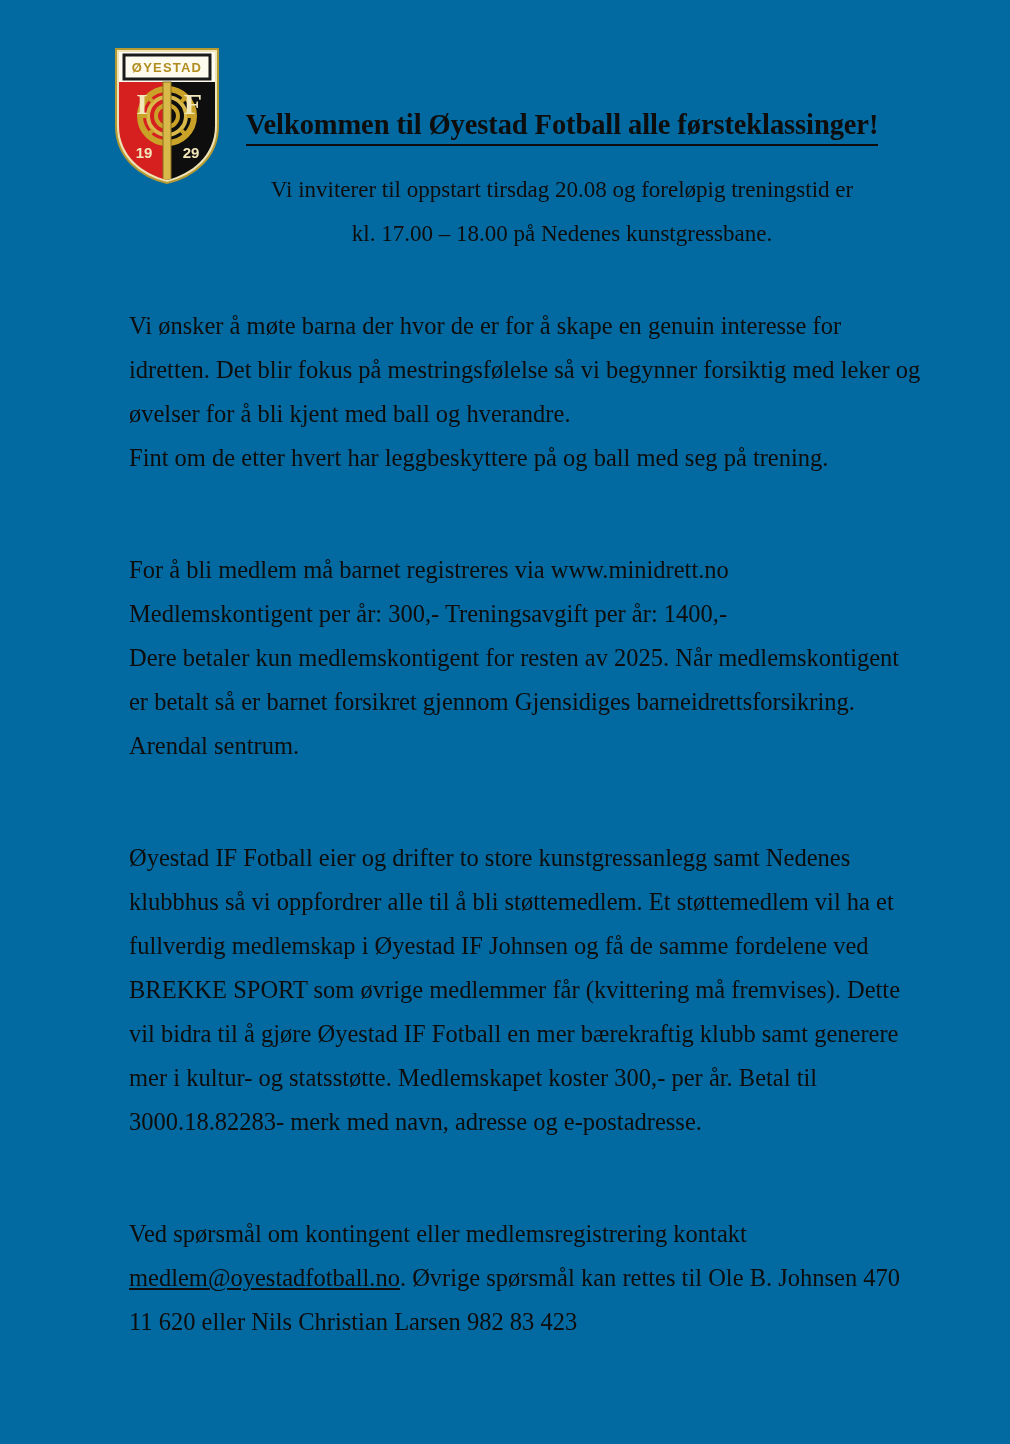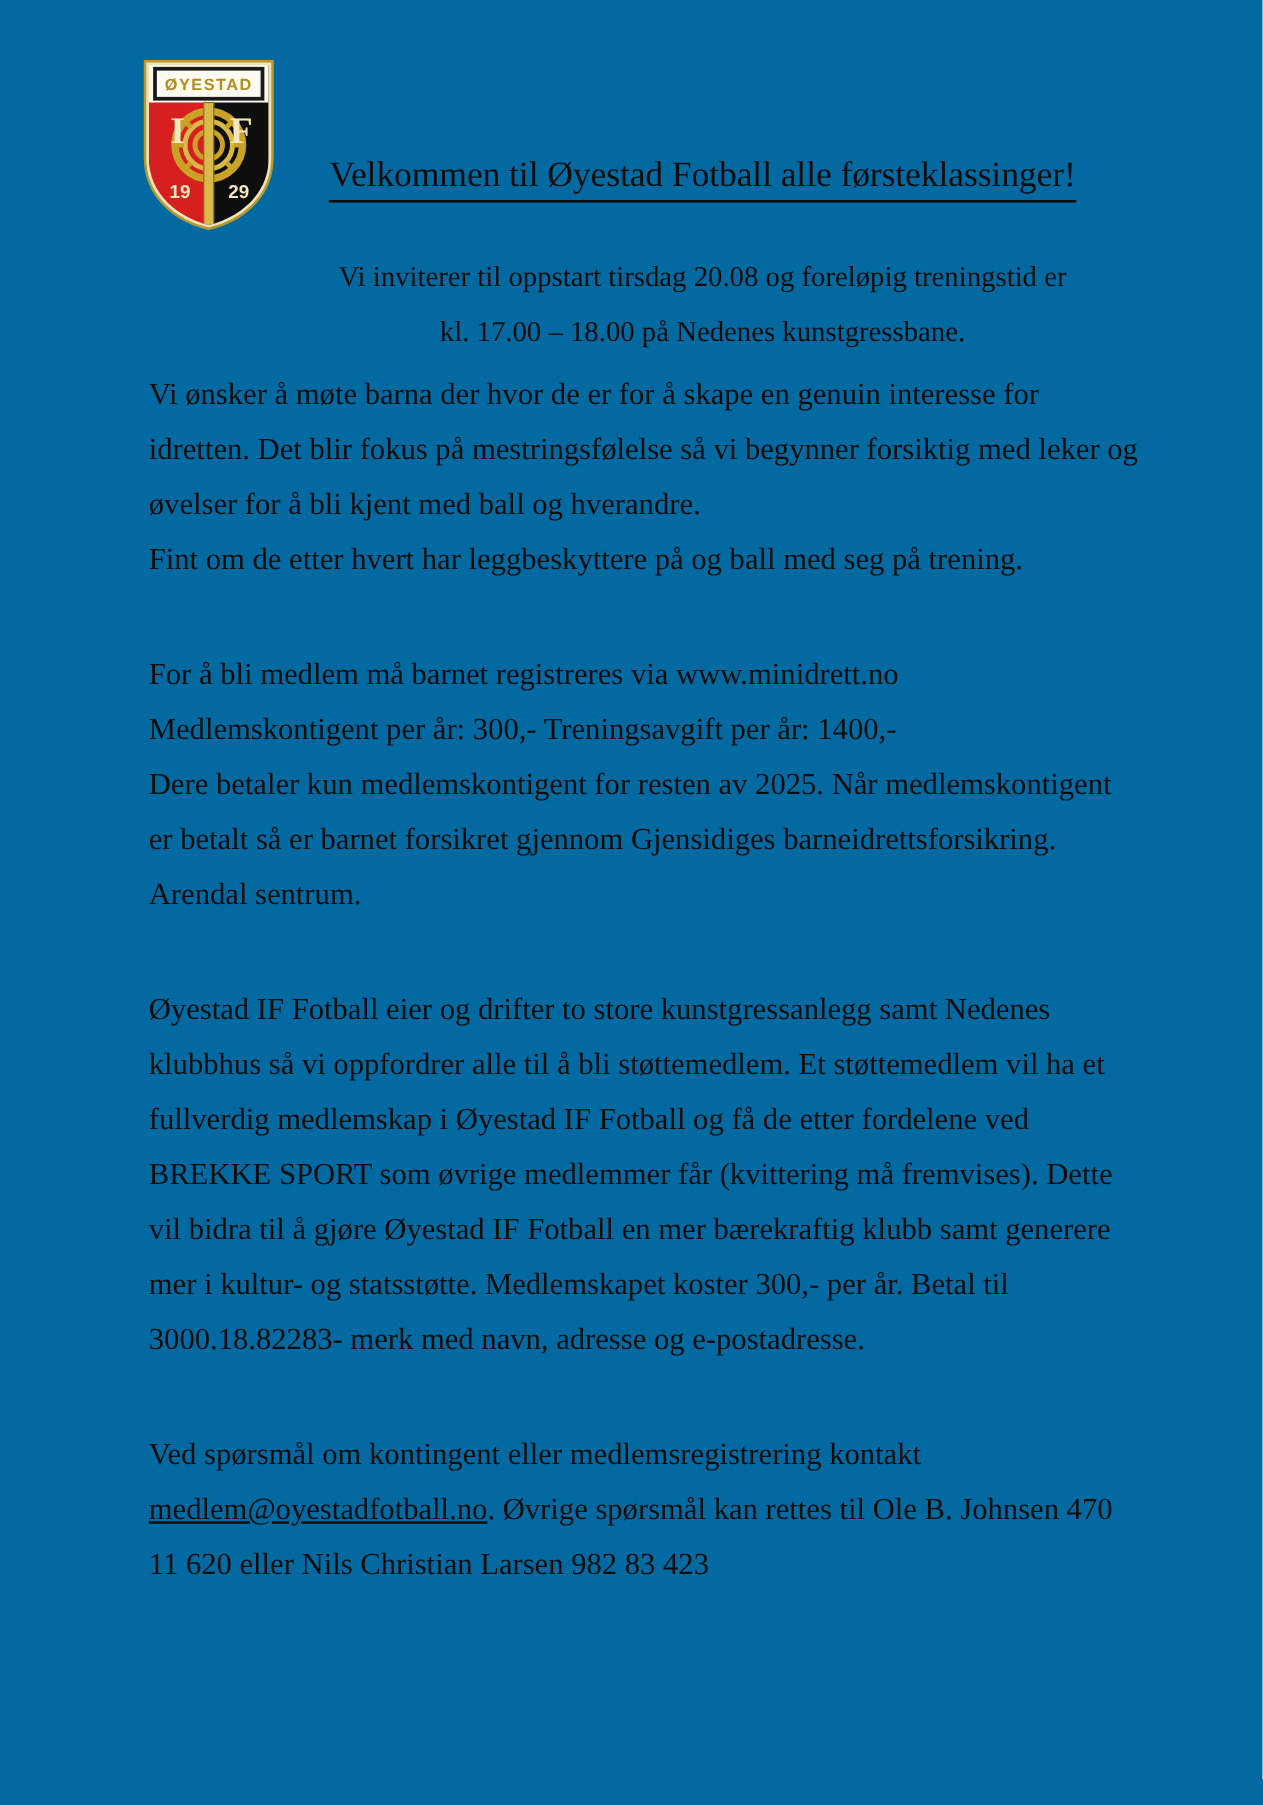--- a/index.html
+++ b/index.html
@@ -31,24 +31,24 @@
   
   .header-block {
     position: absolute;
     left: 232px;
     top: 108px;
     width: 660px;
     text-align: center;
   }
   .doc-title {
     font-size: 28.5px;
-    font-weight: normal;
+    font-weight: bold;
     letter-spacing: -0.1px;
     line-height: 1.18;
-    margin: 16px;
+    margin: 0;
     white-space: nowrap;
     display: inline-block;
     border-bottom: 2.6px solid #0d0d0d;
     padding-bottom: 2px;
   }
   .subtitle {
     margin: 0;
     padding-top: 22px;
     font-size: 23px;
     line-height: 44px;
@@ -58,21 +58,21 @@
 
   
   .body-text {
     position: absolute;
     left: 117px;
     top: 292px;
     width: 800px;
     font-size: 24.5px;
     line-height: 44px;
   }
-  .para { margin: 2px; }
+  .para { margin: 12px; }
   .para .ln { display: block; white-space: nowrap; }
   .gap { display: block; height: 44px; }
   .u-link { text-decoration: underline; }
 
   
   .closing {
     position: absolute;
     left: 117px;
     top: 1248px;
     width: 800px;
@@ -166,21 +166,21 @@
       <span class="ln">Dere betaler kun medlemskontigent for resten av 2025. Når medlemskontigent</span>
       <span class="ln">er betalt så er barnet forsikret gjennom Gjensidiges barneidrettsforsikring.</span>
       <span class="ln">Arendal sentrum.</span>
     </p>
 
     <span class="gap"></span>
 
     <p class="para">
       <span class="ln">Øyestad IF Fotball eier og drifter to store kunstgressanlegg samt Nedenes</span>
       <span class="ln">klubbhus så vi oppfordrer alle til å bli støttemedlem. Et støttemedlem vil ha et</span>
-      <span class="ln">fullverdig medlemskap i Øyestad IF Fotball og få de etter fordelene ved</span>
+      <span class="ln">fullverdig medlemskap i Øyestad IF Johnsen og få de samme fordelene ved</span>
       <span class="ln">BREKKE SPORT som øvrige medlemmer får (kvittering må fremvises). Dette</span>
       <span class="ln">vil bidra til å gjøre Øyestad IF Fotball en mer bærekraftig klubb samt generere</span>
       <span class="ln">mer i kultur- og statsstøtte. Medlemskapet koster 300,- per år. Betal til</span>
       <span class="ln">3000.18.82283- merk med navn, adresse og e-postadresse.</span>
     </p>
 
     <span class="gap"></span>
 
     <p class="para">
       <span class="ln">Ved spørsmål om kontingent eller medlemsregistrering kontakt</span>

